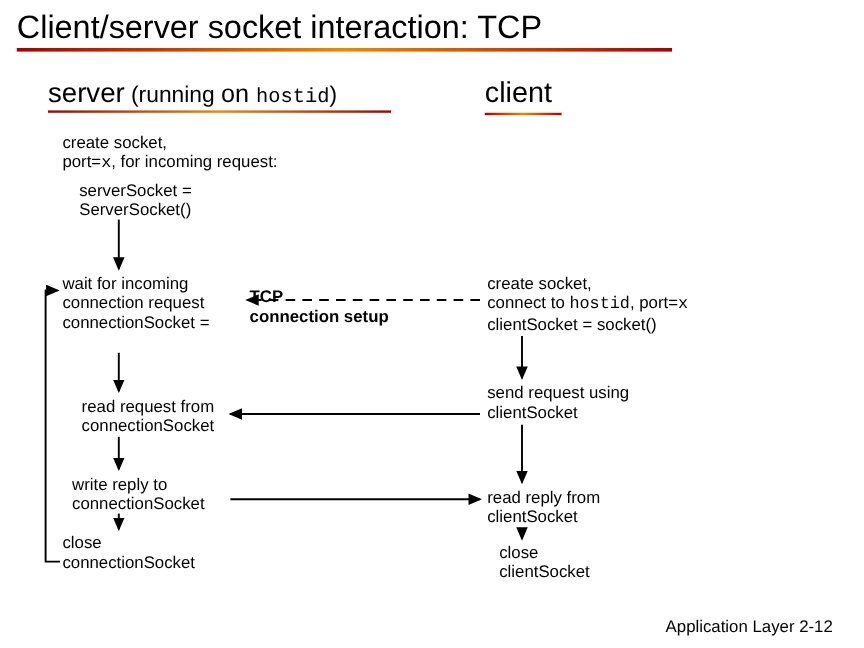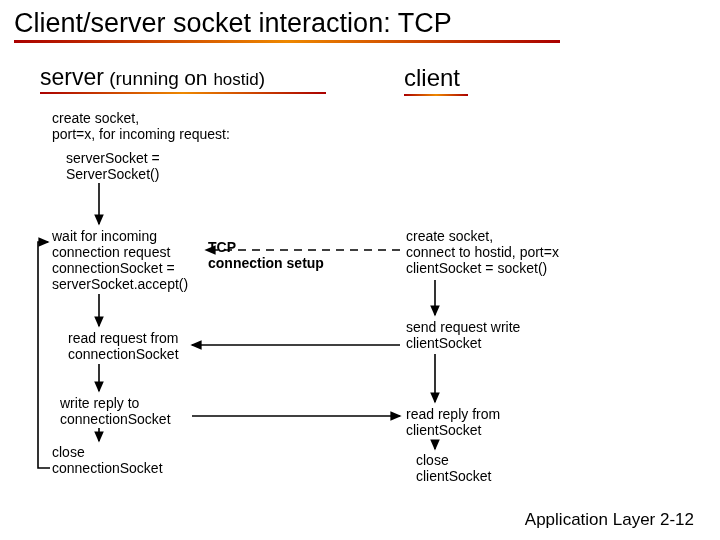--- a/index.html
+++ b/index.html
@@ -2,23 +2,23 @@
 <html><head>
 <meta charset="utf-8">
 <style>
   html,body{margin:0;padding:0;width:720px;height:540px;font-family:Arial,Helvetica,sans-serif;position:relative;background:#fff}
   .title{position:absolute;left:14px;top:8px;font-size:27px}
   .title-underline{position:absolute;left:14px;top:40px;width:546px;height:3px;background:linear-gradient(to right,#a00,#e80,#a00)}
   .svr-hdr{position:absolute;left:40px;top:64px;font-size:23px}
   .svr-ul{position:absolute;left:40px;top:92px;width:286px;height:2px;background:linear-gradient(to right,#a00,#e80,#a00)}
   .cli-hdr{position:absolute;left:404px;top:64px;font-size:24px}
   .cli-ul{position:absolute;left:404px;top:94px;width:64px;height:2px;background:linear-gradient(to right,#a00,#e80,#a00)}
-  .code{font-family:Liberation Sans, sans-serif}
+  .code{font-family:Liberation Mono, monospace}
   .box{position:absolute;font-size:14px;line-height:16px}
-  .footer{position:absolute;right:26px;bottom:10px;font-size:17px}
+  .footer{position:absolute;right:26px;bottom:10px;font-size:14px}
   svg.arrows{position:absolute;left:0;top:0;pointer-events:none}
 </style>
 </head>
 <body>
 
 <div class="title">Client/server socket interaction: TCP</div>
 <div class="title-underline"></div>
 
 <div class="svr-hdr">
   <span>server</span><span style="font-size:19px"> (running </span><span style="font-size:21px">on </span><span class="code" style="font-size:17px">hostid</span><span style="font-size:19px">)</span>
@@ -34,21 +34,20 @@
 </div>
 <div class="box" style="left:66px;top:150px">
   <span>serverSocket =</span><br>
   <span>ServerSocket()</span>
 </div>
 
 <div class="box" style="left:52px;top:228px">
   <span>wait for incoming</span><br>
   <span>connection request</span><br>
   <span>connectionSocket = </span><br>
-  <span>serverSocket.accept()</span>
 </div>
 
 <div class="box" style="left:68px;top:330px">
   <span>read request from</span><br>
   <span>connectionSocket</span>
 </div>
 
 <div class="box" style="left:60px;top:395px">
   <span>write reply to</span><br>
   <span> connectionSocket</span>
@@ -64,21 +63,21 @@
   <span>connection setup</span>
 </div>
 
 <div class="box" style="left:406px;top:228px">
   <span>create socket,</span><br>
   <span>connect to </span><span class="code">hostid</span><span>, port=</span><span class="code">x</span><br>
   <span>clientSocket = socket()</span>
 </div>
 
 <div class="box" style="left:406px;top:319px">
-  <span>send request write</span><br>
+  <span>send request using</span><br>
   <span>clientSocket</span>
 </div>
 
 <div class="box" style="left:406px;top:406px">
   <span>read reply from</span><br>
   <span>clientSocket</span>
 </div>
 
 <div class="box" style="left:416px;top:452px">
   <span>close</span><br>

